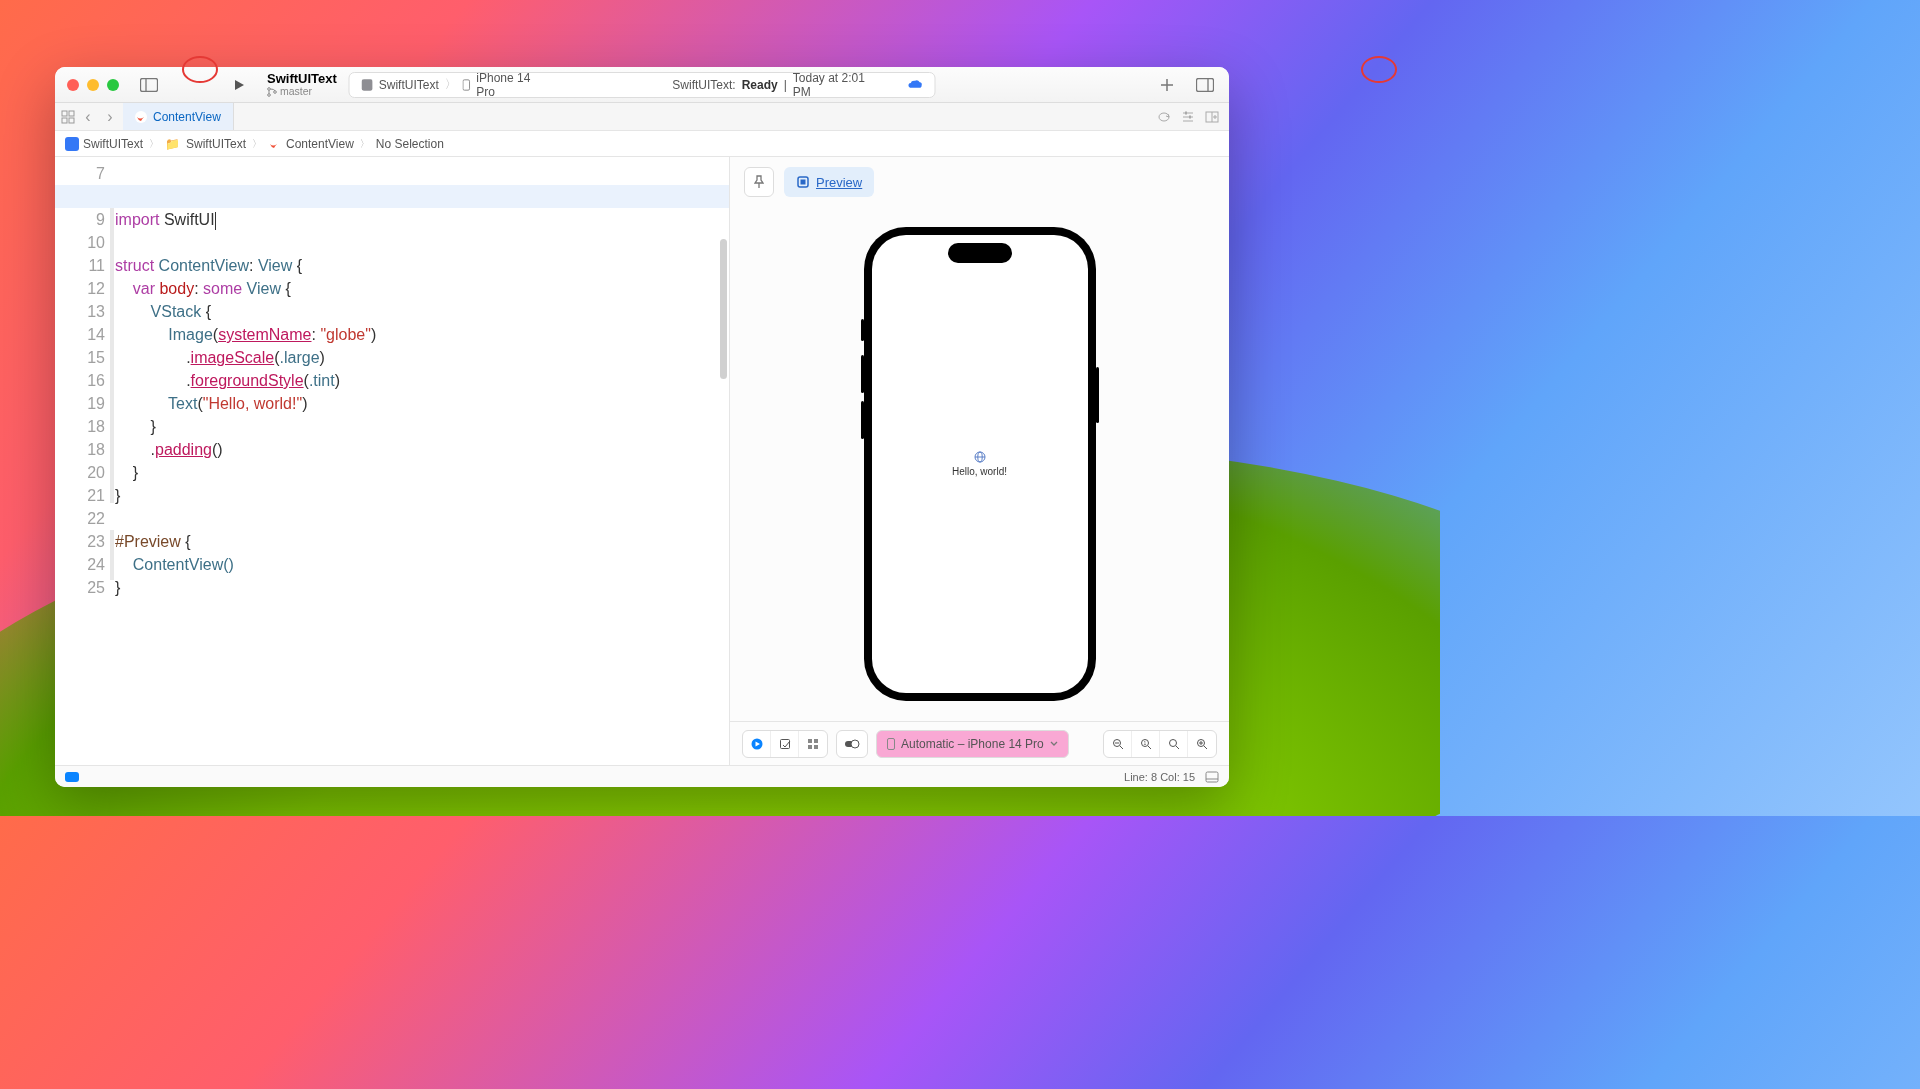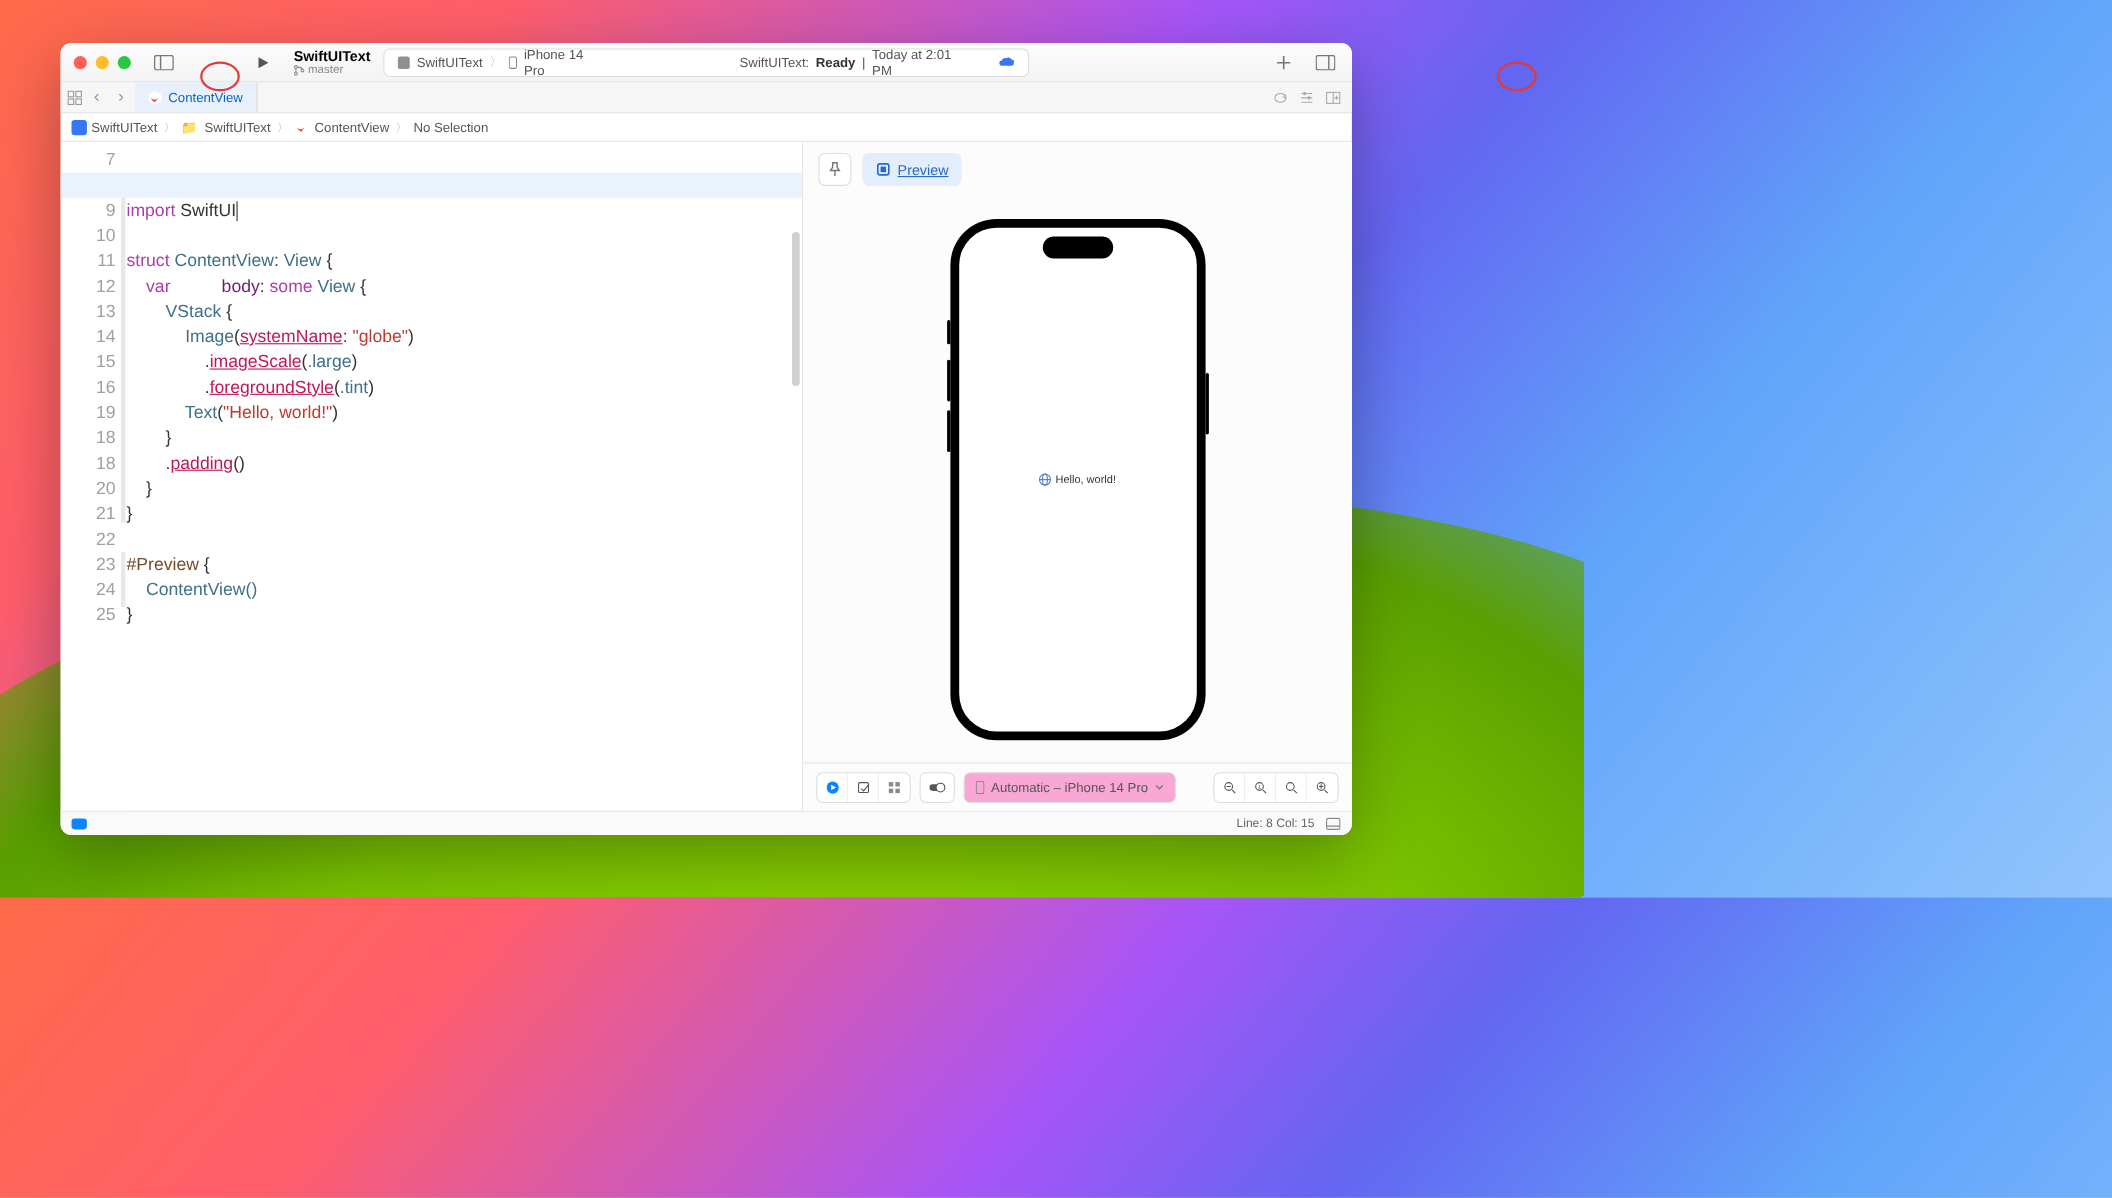--- a/index.html
+++ b/index.html
@@ -7,21 +7,21 @@
   width: 1440px; height: 816px;
   background: linear-gradient(130deg, #ff6b4a 0%, #ff5e6c 18%, #a855f7 42%, #6366f1 55%, #60a5fa 72%, #93c5fd 100%);
   position: relative; overflow: hidden;
 }
 .green-swoosh {
   position: absolute; bottom: -150px; left: -100px; width: 1700px; height: 520px;
   background: radial-gradient(ellipse at 50% 100%, #8fd400 0%, #7bc200 45%, #5aa000 70%, transparent 100%);
   border-radius: 50%; transform: rotate(-4deg);
 }
 .window {
-  position: absolute; top: 39px; left: 55px; width: 1174px; height: 720px;
+  position: absolute; top: 67px; left: 55px; width: 1174px; height: 720px;
   background: #fff; border-radius: 10px; box-shadow: 0 20px 60px rgba(0,0,0,0.3);
   display: flex; flex-direction: column; overflow: hidden;
 }
 .titlebar {
   height: 36px; background: linear-gradient(#fcfcfc,#f3f3f3); border-bottom: 1px solid #ddd;
   display: flex; align-items: center; padding: 0 12px; gap: 8px;
 }
 .traffic { display: flex; gap: 8px; margin-right: 10px;}
 .tl { width: 12px; height: 12px; border-radius: 50%; }
 .tl.r{background:#ff5f57}.tl.y{background:#febc2e}.tl.g{background:#28c840}
@@ -62,29 +62,29 @@
 .app-icon{width:14px;height:14px;background:#3478f6;border-radius:3px;}
 .folder-icon{color:#8e8e93;}
 .main { flex:1; display:flex; min-height:0;}
 .editor { flex:1; display:flex; font-family: "SF Mono", Menlo, monospace; font-size:16px; line-height:23px; position:relative; overflow:hidden;}
 .gutter { width:60px; text-align:right; padding:5px 10px 0 0; color:#a0a0a0; user-select:none; background:#fff;}
 .gutter .fold-bar{ position:absolute; left:55px; top:51px; width:4px; height:295px; background:#e8e8e8;}
 .gutter .fold-bar2{ position:absolute; left:55px; top:373px; width:4px; height:50px; background:#e8e8e8;}
 .code { flex:1; padding:5px 0 0 0; white-space:pre; color:#333; position:relative;}
 .hl-line{ position:absolute; left:0; right:0; top:28px; height:23px; background:#eaf2fd;}
 .gutter .cur{color:#333; font-weight:500;}
-.kw{color:#ad3da4;} .type{color:#3e7087;} .fn{color:#be185d;text-decoration:underline;} .str{color:#c03931;} .dot{color:#3e7087;} .id{color:#701a75;margin-left:42px;} .macro{color:#78492a;}
+.kw{color:#ad3da4;} .type{color:#3e7087;} .fn{color:#be185d;text-decoration:underline;} .str{color:#c03931;} .dot{color:#3e7087;} .id{color:#b91c1c;} .macro{color:#78492a;}
 .scroll-thumb{position:absolute; right:2px; top:82px; width:7px; height:140px; background:#d0d0d0; border-radius:4px;}
 .canvas { width:500px; border-left:1px solid #e5e5e5; background:#fcfcfc; display:flex; flex-direction:column; position:relative;}
 .canvas-top{ padding:10px 14px; display:flex; gap:10px;}
 .pin-btn{width:30px;height:30px;border:1px solid #ddd;border-radius:6px;background:#fff;display:flex;align-items:center;justify-content:center;color:#666;}
 .preview-btn{height:30px;border-radius:6px;background:#e2eefb;display:flex;align-items:center;padding:0 12px;gap:6px;color:#2968c7;font-size:13px;text-decoration:underline;}
 .canvas-body{flex:1; display:flex; align-items:center; justify-content:center; position:relative;}
 .phone{ width:232px; height:474px; border-radius:42px; background:#000; padding:8px; position:relative;}
-.phone-screen{width:100%;height:100%;background:#fff;border-radius:34px; display:flex; flex-direction:row; align-items:center; justify-content:center; gap:3px;}
+.phone-screen{width:100%;height:100%;background:#fff;border-radius:34px; display:flex; flex-direction:column; align-items:center; justify-content:center; gap:3px;}
 .notch{position:absolute; top:16px; left:50%; transform:translateX(-50%); width:64px; height:20px; background:#000; border-radius:12px;}
 .side-btn{position:absolute;background:#000;border-radius:2px;}
 .sb1{left:-3px;top:92px;width:3px;height:22px;}
 .sb2{left:-3px;top:128px;width:3px;height:38px;}
 .sb3{left:-3px;top:174px;width:3px;height:38px;}
 .sb4{right:-3px;top:140px;width:3px;height:56px;}
 .globe-icon{color:#5b7fc7;font-size:14px;}
 .hello{font-size:10px;color:#333;}
 .canvas-bottom{height:44px;border-top:1px solid #e5e5e5;display:flex;align-items:center;padding:0 12px;gap:8px;}
 .btn-grp{display:flex;border:1px solid #ddd;border-radius:6px;background:#fff;height:28px;overflow:hidden;}

